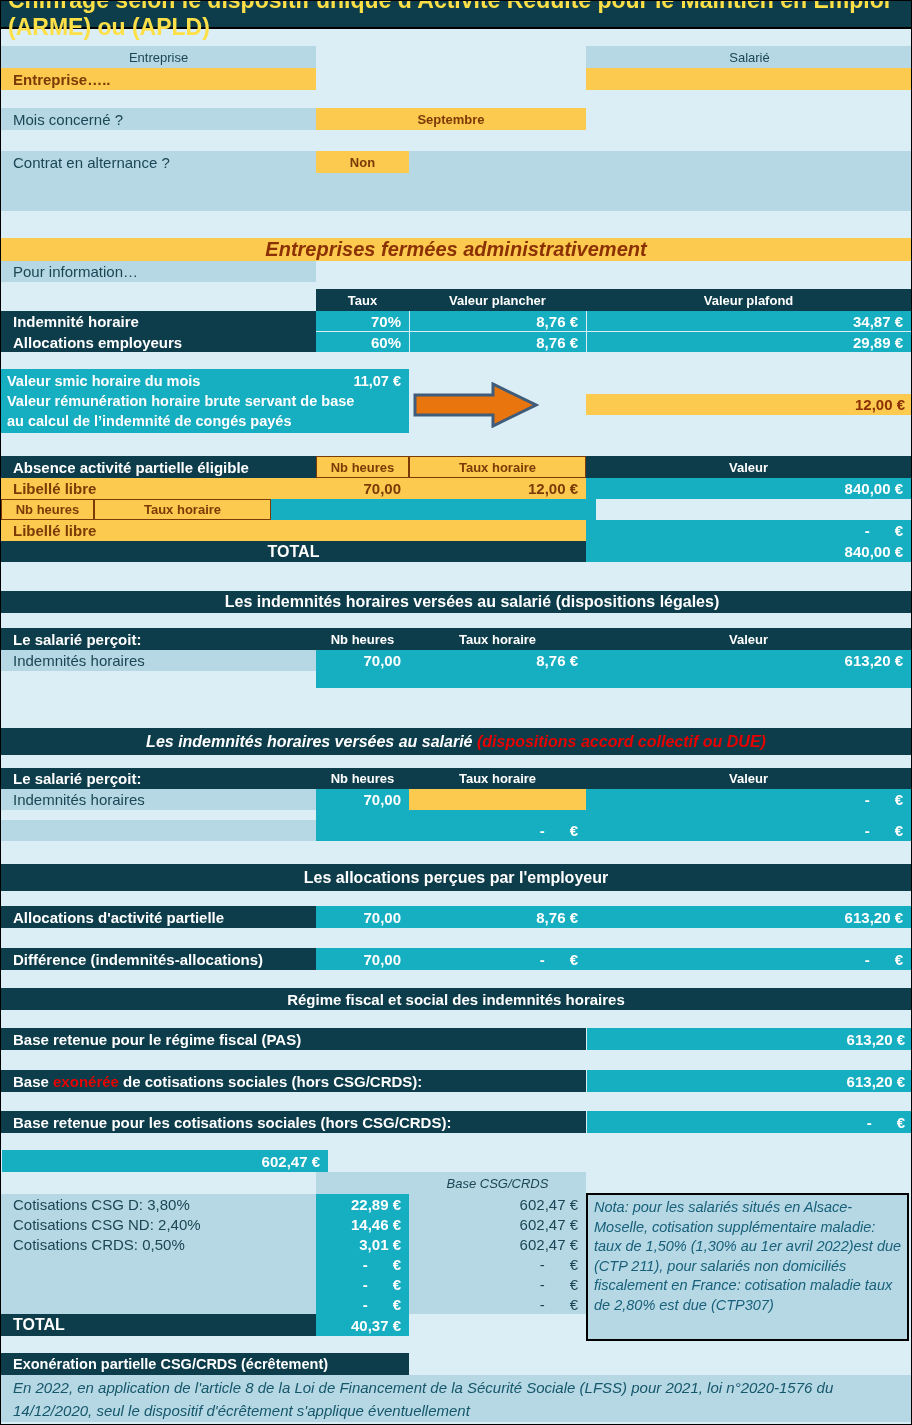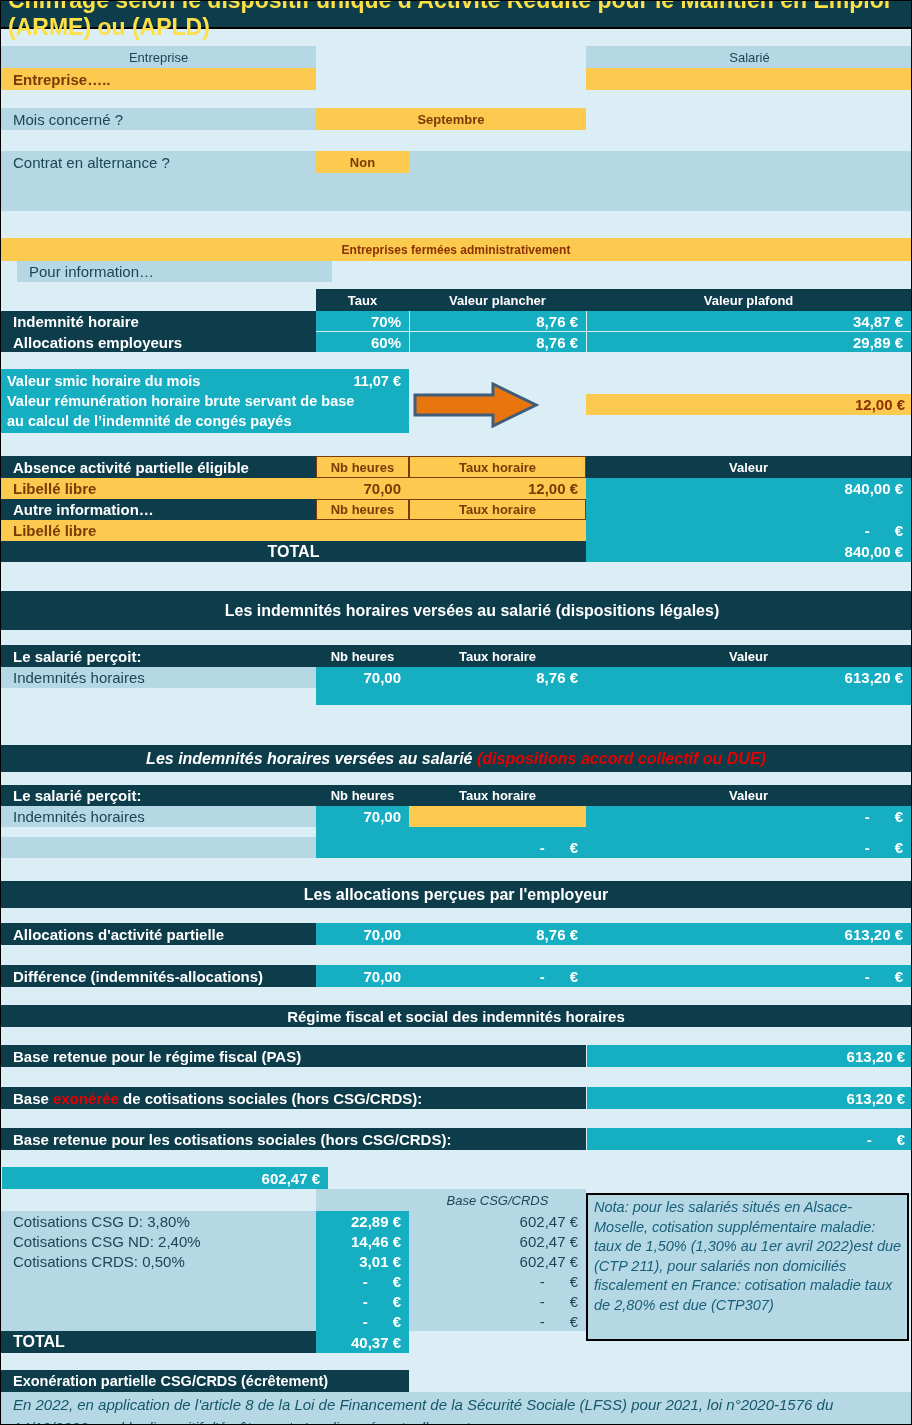--- a/index.html
+++ b/index.html
@@ -65,23 +65,23 @@
   </div>
 
   <div class="row" style="margin-top:21px;height:22px;">
     <div class="cA blue lbl">Contrat en alternance ?</div>
     <div class="cB yellow ctr" style="font-weight:bold;">Non</div>
     <div class="blue" style="flex:1;"></div>
   </div>
   <div class="row blue" style="height:38px;"></div>
 
   <div class="row" style="margin-top:27px;height:23px;">
-    <div class="yellow ctr" style="flex:1;color:var(--maroon);font-size:12px;">Entreprises fermées administrativement</div>
-  </div>
-  <div class="row" style="height:21px;margin-left:16px;">
+    <div class="yellow ctr" style="flex:1;color:var(--maroon);font-size:20px;font-style:italic;">Entreprises fermées administrativement</div>
+  </div>
+  <div class="row" style="height:21px;">
     <div class="cA blue lbl">Pour information…</div>
   </div>
 
   <div class="row" style="margin-top:7px;height:22px;">
     <div class="cA"></div>
     <div class="cB dark ctr">Taux</div>
     <div class="cC dark ctr">Valeur plancher</div>
     <div class="cD dark ctr">Valeur plafond</div>
   </div>
   <div class="row" style="height:21px;">
@@ -118,37 +118,36 @@
     <div class="cC yellow ctr" style="border:1px solid var(--brown);">Taux horaire</div>
     <div class="cD dark ctr">Valeur</div>
   </div>
   <div class="row" style="height:21px;">
     <div class="cA yellow lbl">Libellé libre</div>
     <div class="cB yellow rgt">70,00</div>
     <div class="cC yellow rgt">12,00 €</div>
     <div class="cD cyan rgt">840,00 €</div>
   </div>
   <div class="row" style="height:21px;">
-    <div class="cA dark lbl">Autre information…</div>
     <div class="cB yellow ctr" style="border:1px solid var(--brown);">Nb heures</div>
     <div class="cC yellow ctr" style="border:1px solid var(--brown);">Taux horaire</div>
     <div class="cD cyan"></div>
   </div>
   <div class="row" style="height:21px;">
     <div class="cA yellow lbl">Libellé libre</div>
     <div class="cB yellow"></div>
     <div class="cC yellow"></div>
     <div class="cD cyan rgt">-      €</div>
   </div>
   <div class="row" style="height:21px;">
     <div class="cABC dark ctr" style="font-size:16px;">TOTAL</div>
     <div class="cD cyan rgt">840,00 €</div>
   </div>
 
-  <div class="secbar" style="margin-top:29px;height:39px;padding-left:32px;">Les indemnités horaires versées au salarié (dispositions légales)</div>
+  <div class="secbar" style="margin-top:29px;height:22px;padding-left:32px;">Les indemnités horaires versées au salarié (dispositions légales)</div>
   <div class="row" style="margin-top:15px;height:22px;">
     <div class="cA dark lbl">Le salarié perçoit:</div>
     <div class="cB dark ctr">Nb heures</div>
     <div class="cC dark ctr">Taux horaire</div>
     <div class="cD dark ctr">Valeur</div>
   </div>
   <div class="row" style="height:21px;">
     <div class="cA blue lbl">Indemnités horaires</div>
     <div class="cB cyan rgt">70,00</div>
     <div class="cC cyan rgt">8,76 €</div>

